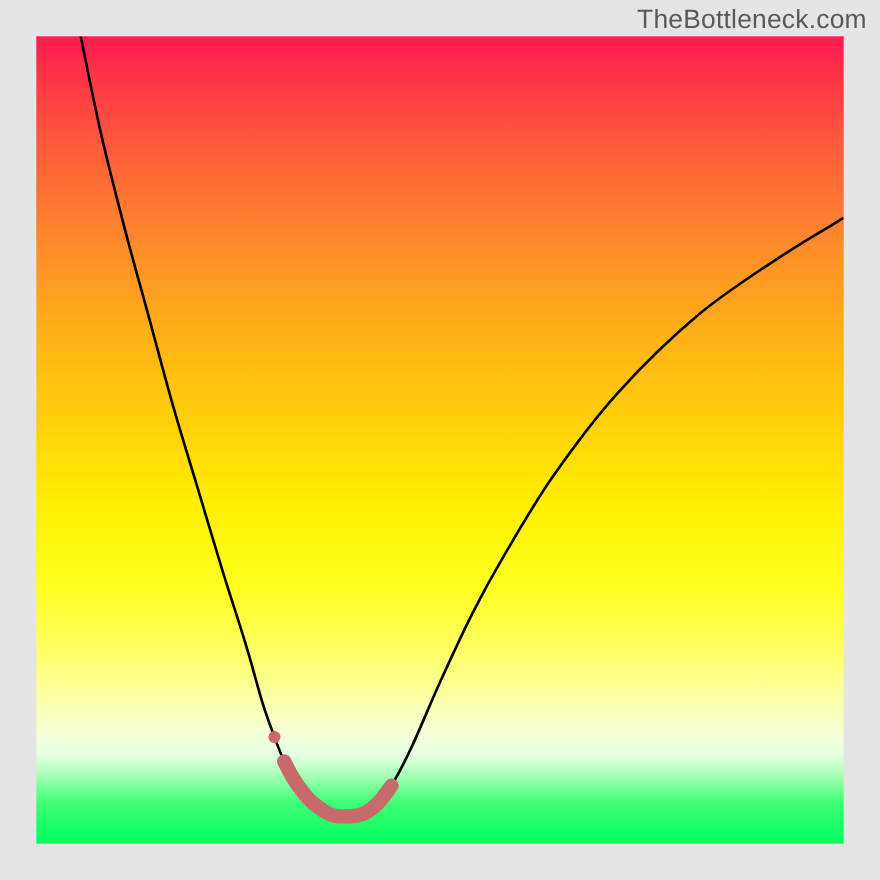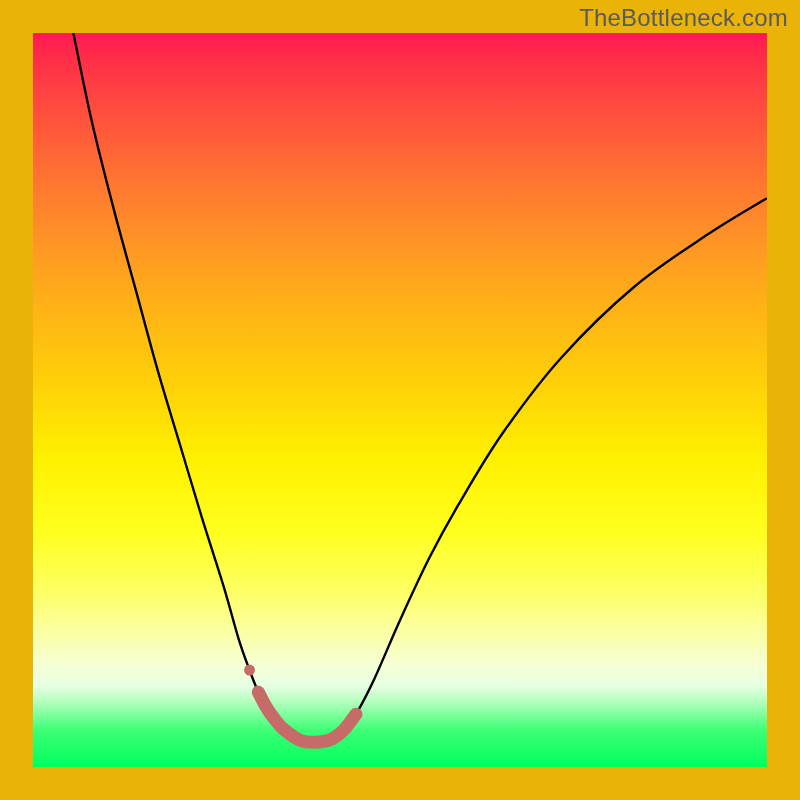--- a/index.html
+++ b/index.html
@@ -8,21 +8,21 @@
     width: 800px;
     height: 800px;
     background: #000000;
     overflow: hidden;
     font-family: Arial, Helvetica, sans-serif;
   }
   .outer {
     position: relative;
     width: 800px;
     height: 800px;
-    background: #eab308;
+    background: #e5e5e5;
   }
   .watermark {
     position: absolute;
     top: 4px;
     right: 12px;
     font-size: 24px;
     font-weight: 400;
     color: #5a5a5a;
     letter-spacing: 0.2px;
     z-index: 50;

